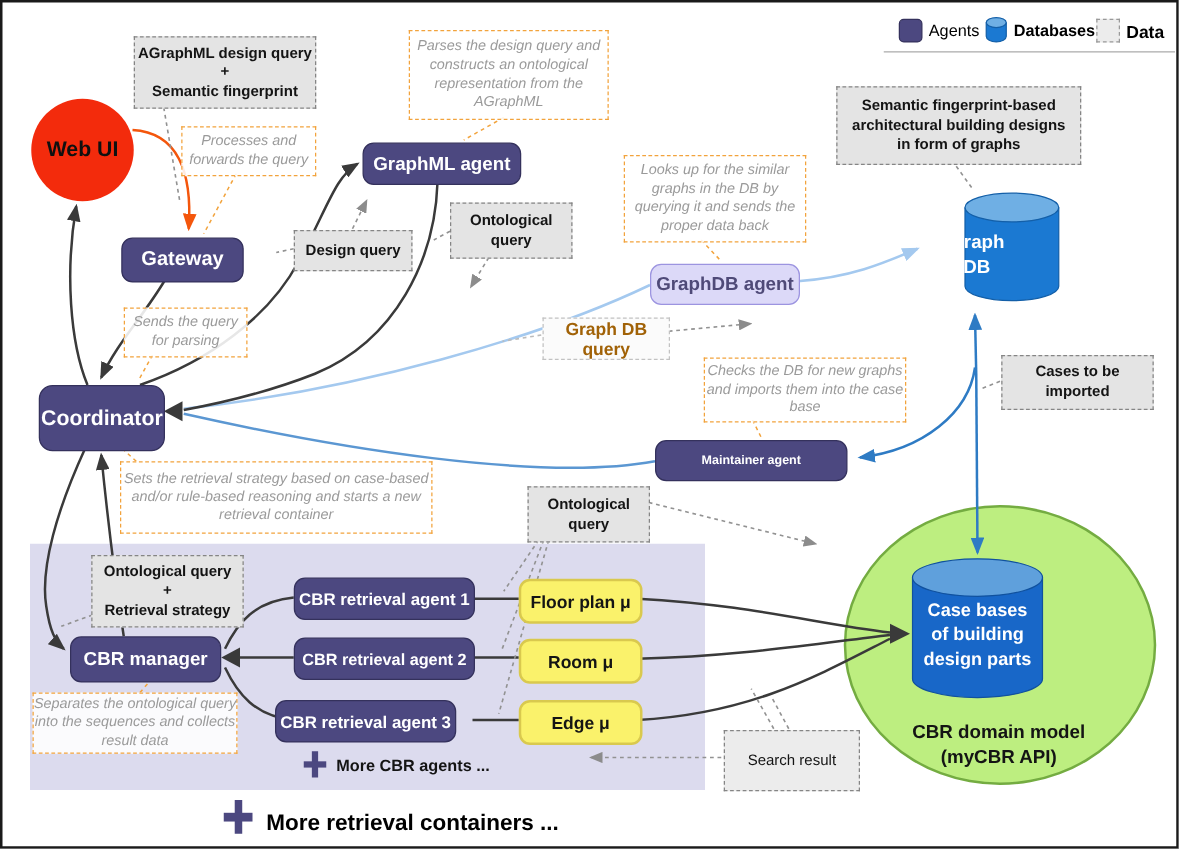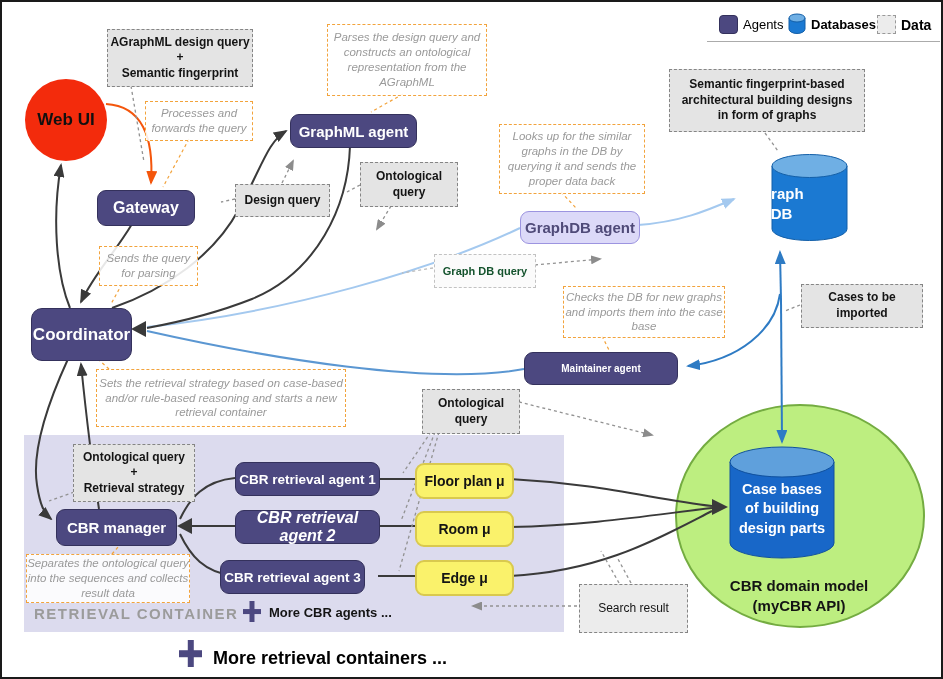--- a/index.html
+++ b/index.html
@@ -4,21 +4,21 @@
 <style>
   html,body{margin:0;padding:0;background:#888;}
   #stage{position:relative;width:943px;height:679px;background:#fff;border:2px solid #1a1a1a;
          box-sizing:border-box;overflow:hidden;font-family:"Liberation Sans",sans-serif;}
   .abs{position:absolute;}
   .flex{display:flex;align-items:center;justify-content:center;text-align:center;}
   .pre{white-space:pre-line;}
   .agent{background:#4C4880;border:1.5px solid #34315C;border-radius:9px;color:#fff;font-weight:700;}
   .lav{background:#DCD9F8;border:1.5px solid #9C94E0;color:#4F4A78;}
   .gray-box{background:#E4E4E4;border:1.4px dashed #858585;color:#141414;font-weight:700;font-size:12px;line-height:1.3;}
-  .lite-box{background:#FBFBFB;border:1.4px dashed #C2C2C2;color:#14532d;font-weight:700;font-size:11px;}
+  .lite-box{background:#FBFBFB;border:1.4px dashed #C2C2C2;color:#a16207;font-weight:700;font-size:14px;}
   .note{border:1.4px dashed #F2A33C;background:rgba(255,255,255,.88);color:#9A9A9A;font-style:italic;font-size:11.5px;line-height:1.3;}
   .yellow{background:#FAF26B;border:2px solid #D9C94E;border-radius:9px;color:#141414;font-weight:700;font-size:14px;}
   .plus::before{content:"";position:absolute;left:50%;top:0;transform:translateX(-50%);width:28%;height:100%;background:#4C4880;}
   .plus::after{content:"";position:absolute;top:50%;left:0;transform:translateY(-50%);height:28%;width:100%;background:#4C4880;}
   .cyl-label{color:#fff;font-weight:700;line-height:1.35;}
   svg.arrows{position:absolute;left:0;top:0;pointer-events:none;}
 </style>
 </head>
 <body>
 
@@ -208,26 +208,25 @@
 Retrieval strategy</span></div>
 
   <div class="abs flex agent" style="left:54px;top:507px;width:119px;height:35px;font-size:15px;">
     <span>CBR manager</span>
     </div>
 
   <div class="abs flex note" style="left:24px;top:552px;width:162px;height:47px;">
       <span>Separates the ontological query into the sequences and collects result data</span>
     </div>
 
-  <div class="abs" style="left:32px;top:603px;font-size:15px;font-weight:700;color:#9B9B9B;letter-spacing:1.5px;">RETRIEVAL CONTAINER</div>
 
   <div class="abs flex agent" style="left:233px;top:460px;width:143px;height:32px;font-size:13.5px;">
     <span>CBR retrieval agent 1</span>
     </div>
-  <div class="abs flex agent" style="left:233px;top:508px;width:143px;height:32px;font-size:16px;font-style:italic;">
+  <div class="abs flex agent" style="left:233px;top:508px;width:143px;height:32px;font-size:13px;">
     <span>CBR retrieval agent 2</span>
     </div>
   <div class="abs flex agent" style="left:218px;top:558px;width:143px;height:32px;font-size:13.5px;">
     <span>CBR retrieval agent 3</span>
     </div>
 
   <div class="abs flex yellow" style="left:413px;top:461px;width:95px;height:32px;">
     <span>Floor plan μ</span>
     </div>
   <div class="abs flex yellow" style="left:413px;top:509px;width:95px;height:32px;">

